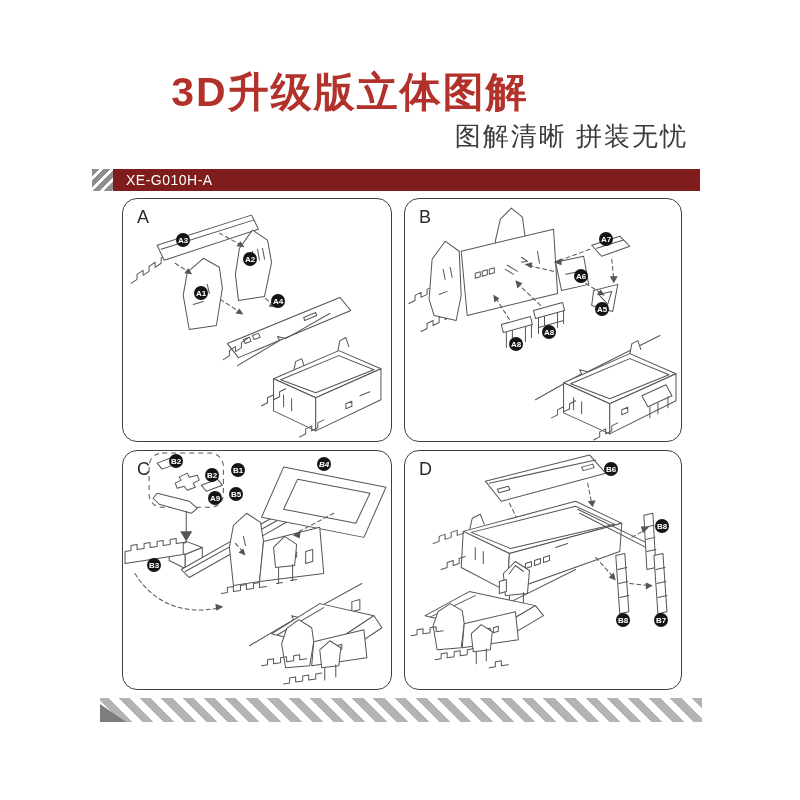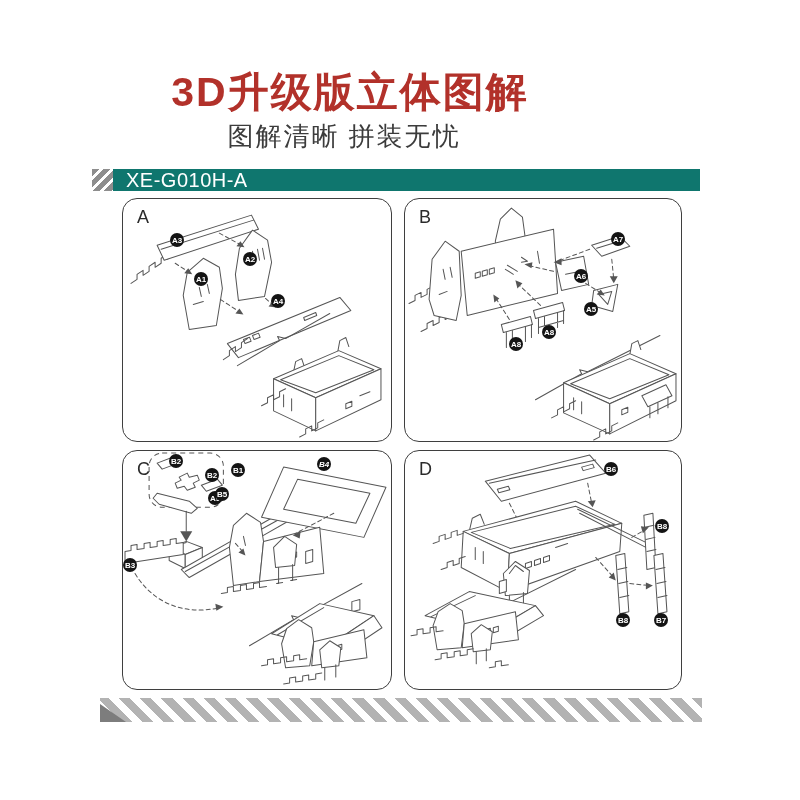--- a/index.html
+++ b/index.html
@@ -5,30 +5,30 @@
   html,body { margin:0; padding:0; }
   body {
     width:800px; height:800px; background:#ffffff; position:relative;
     font-family:"Liberation Sans", sans-serif; overflow:hidden;
   }
   .page-title {
     position:absolute; top:38px; left:0; width:700px; text-align:center;
     font-size:41px; font-weight:700; letter-spacing:2px; color:#b2312a;
   }
   .page-subtitle {
-    position:absolute; top:97px; left:0; width:688px; text-align:center;
+    position:absolute; top:97px; left:0; width:688px; text-align:right;
     font-size:26px; font-weight:400; letter-spacing:2px; color:#3c3c3c;
   }
   .bar-row { position:absolute; left:92px; top:169px; width:608px; height:22px; display:flex; }
   .bar-corner {
     width:21px; height:22px; flex:0 0 21px;
     background:repeating-linear-gradient(135deg,#8e8e8e 0 5px,#ffffff 5px 8px);
   }
   .model-bar {
-    flex:1; background:#0f766e; color:#ffffff; font-size:20px; line-height:22px;
+    flex:1; background:#7f1d1d; color:#ffffff; font-size:14px; line-height:22px;
     padding-left:13px; letter-spacing:0.5px;
   }
   .panel {
     position:absolute; background:#ffffff; border:1.5px solid #3f3f3f; border-radius:15px;
     box-sizing:border-box;
   }
   .panel-inner { position:absolute; left:0; top:0; right:0; bottom:0; }
   .panel-letter {
     position:absolute; left:14px; top:8px; font-size:18px; color:#2b2b2b; font-weight:400;
   }
@@ -95,23 +95,23 @@
         <path d="M157,180 L215,156 L250,170 L192,193 Z"></path>
         <path class="w" d="M150,179 L192,198 L192,231 L150,211 Z"></path>
         <path d="M160,195 l0,12 M168,199 l0,12"></path>
         <path class="w" d="M192,198 L257,169 L257,200 L192,231 Z"></path>
         <path d="M222,204 l6,-2.5 0,5 -6,2.5 Z M236,196 l10,-4"></path>
         <path d="M138,206 L144,203 L144,198 L150,195 L150,200 L156,197 L156,192 L162,189"></path>
         <path d="M176,237 L182,234 L182,229 L188,226 L188,231 L194,228 L194,223 L200,220"></path>
       </g>
     </svg>
     <span class="panel-letter">A</span>
-  <div class="part-label" style="left: 47px; top: 34px; border-radius: 7px;">A3</div>
+  <div class="part-label" style="left: 53px; top: 34px; border-radius: 7px;">A3</div>
       <div class="part-label" style="left: 120px; top: 53px; border-radius: 7px;">A2</div>
-      <div class="part-label" style="left: 71px; top: 73px;">A1</div>
+      <div class="part-label" style="left: 71px; top: 87px;">A1</div>
       <div class="part-label" style="left: 148px; top: 95px; text-align: center;">A4</div>
     </div>
 </section>
 
 <section class="panel" style="left:404px;top:198px;width:278px;height:244px">
   <div class="panel-inner">
     <svg class="art" viewBox="0 0 275 241" aria-hidden="true">
       <g>
         <path d="M4,104 L10,101 L10,96 L16,93 L16,98 L22,95 L22,90 L28,87 L28,92 L34,89 L34,84 L40,81"></path>
         <path d="M16,132 L22,129 L22,124 L28,121 L28,126 L34,123 L34,118 L40,115 L40,120 L46,117 L46,112 L52,109"></path>
@@ -155,23 +155,23 @@
         <path d="M168,198 l0,12 M176,202 l0,12"></path>
         <path class="w" d="M204,204 L270,174 L270,201 L204,234 Z"></path>
         <path d="M216,210 l6,-2.5 0,5 -6,2.5 Z"></path>
         <path class="w" d="M236,196 L260,185 L266,196 L242,207 Z"></path>
         <path d="M244,207 l0,11 M252,203 l0,11 M262,197 l0,11"></path>
         <path d="M146,218 L152,215 L152,210 L158,207 L158,212 L164,209 L164,204 L170,201"></path>
         <path d="M188,240 L194,237 L194,232 L200,229 L200,234 L206,231 L206,226 L212,223"></path>
       </g>
     </svg>
     <span class="panel-letter">B</span>
-  <div class="part-label" style="left: 206px; top: 33px;">A7</div>
+  <div class="part-label" style="left: 194px; top: 33px;">A7</div>
       <div class="part-label" style="left: 157px; top: 70px; margin-left: 12px;">A6</div>
-      <div class="part-label" style="left: 179px; top: 103px;">A5</div>
+      <div class="part-label" style="left: 190px; top: 103px;">A5</div>
       <div class="part-label" style="left: 137px; top: 126px;">A8</div>
       <div class="part-label" style="left: 104px; top: 138px;">A8</div>
     </div>
 </section>
 
 <section class="panel" style="left:122px;top:450px;width:270px;height:240px">
   <div class="panel-inner">
     <svg class="art" viewBox="0 0 267 237" aria-hidden="true">
       <g>
         <rect x="26" y="2" width="74" height="54" rx="13" style="fill:none;stroke:#555;stroke-width:1;stroke-dasharray:5 4"></rect>
@@ -221,23 +221,23 @@
         <path d="M201,216 l0,12 M212,213 l0,12"></path>
         <path d="M138,214 L144,213 L144,208 L150,207 L150,212 L157,211 L157,206 L163,205 L163,210 L170,209 L170,204 L176,203 L176,208 L183,207"></path>
         <path d="M160,232 L166,231 L166,226 L172,225 L172,230 L179,229 L179,224 L185,223 L185,228 L192,227 L192,222 L198,221"></path>
       </g>
     </svg>
     <span class="panel-letter">C</span>
   <div class="part-label" style="left: 46px; top: 3px;">B2</div>
       <div class="part-label" style="left: 68px; top: 12px; margin-left: 40px;">B1</div>
       <div class="part-label" style="left: 82px; top: 17px;">B2</div>
       <div class="part-label" style="left: 60px; top: 40px; margin-left: 25px;">A9</div>
-      <div class="part-label" style="left: 92px; top: 36px;">B5</div>
+      <div class="part-label" style="left: 106px; top: 36px;">B5</div>
       <div class="part-label" style="left: 194px; top: 6px; font-style: italic;">B4</div>
-      <div class="part-label" style="left: 0; top: 107px;">B3</div>
+      <div class="part-label" style="left: 24px; top: 107px;">B3</div>
     </div>
 </section>
 
 <section class="panel" style="left:404px;top:450px;width:278px;height:240px">
   <div class="panel-inner">
     <svg class="art" viewBox="0 0 275 237" aria-hidden="true">
       <g>
         <path class="w" d="M80,30 L184,4 L200,22 L96,50 Z"></path>
         <path d="M84,32 L190,9"></path>
         <path d="M92,38 l11,-3 1.5,3.5 -11,3 Z M176,16 l11,-3 1.5,3.5 -11,3 Z"></path>

